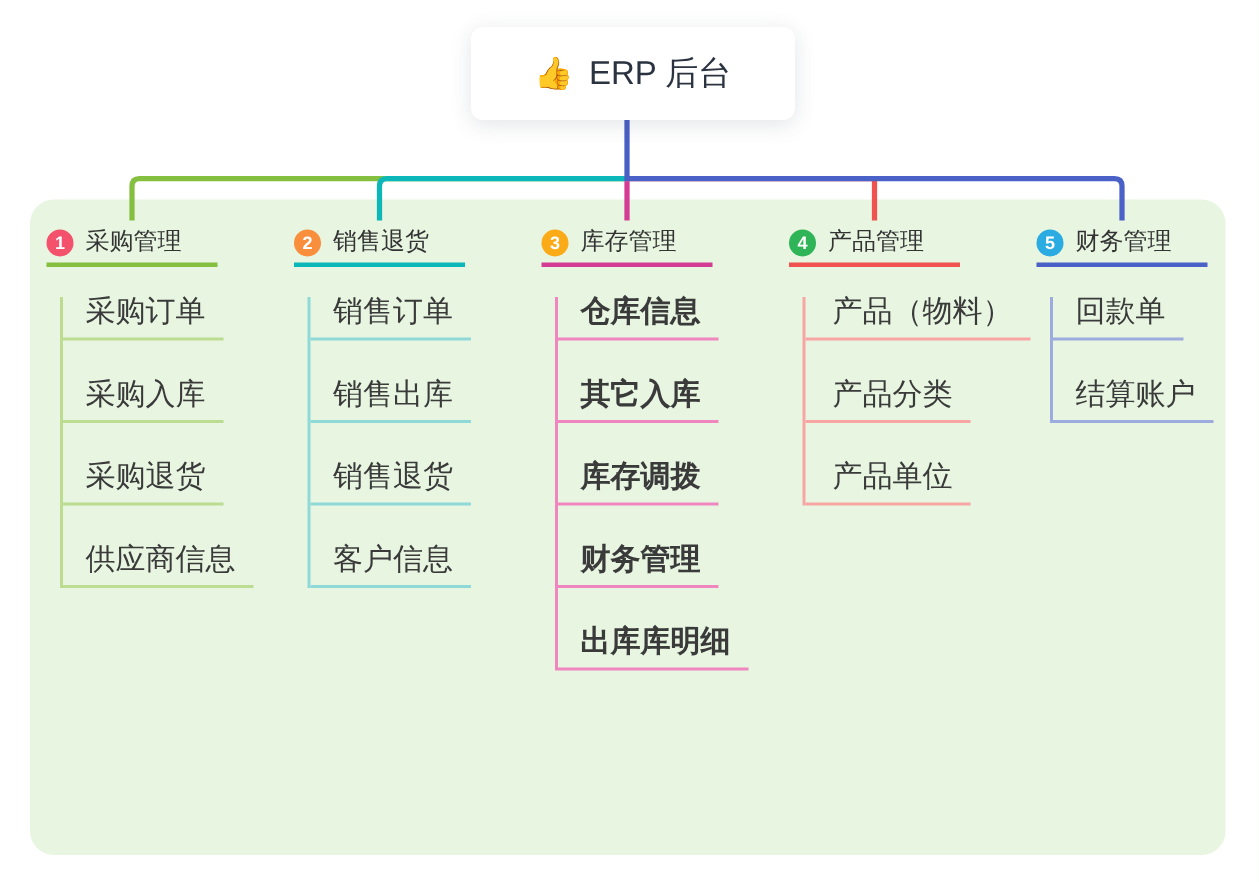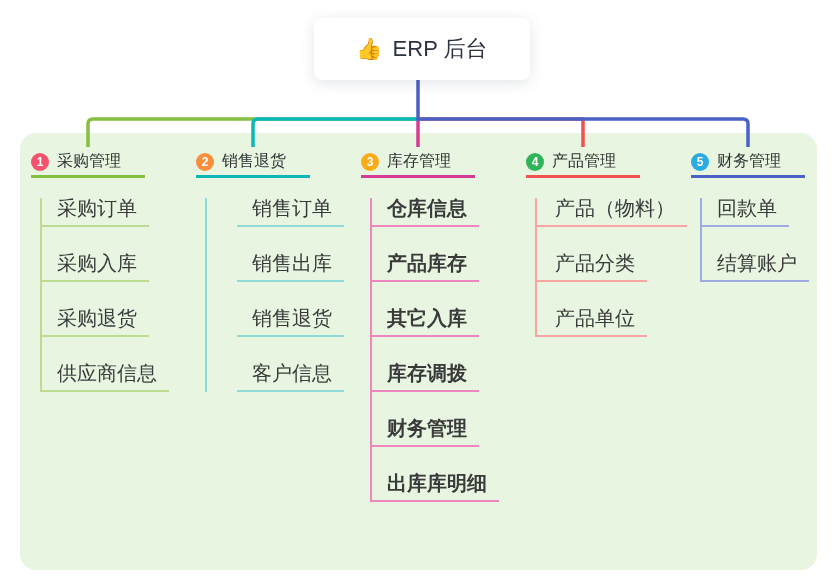--- a/index.html
+++ b/index.html
@@ -42,21 +42,21 @@
     padding:0 12px 7px 15px;cursor:pointer;white-space:nowrap;
   }
   .branch-children li:first-child{margin-top:20px;}
   .branch-children li + li{margin-top:26px;}
   
   .b1 .branch-header{border-bottom:3px solid #84bf40;}
   .b1 .branch-children{border-left:2px solid #bcdc92;}
   .b1 .branch-children li{border-bottom:2px solid #bcdc92;}
   .b1 .badge{background:#f4516c;}
   .b2 .branch-header{border-bottom:3px solid #0cb7ba;}
-  .b2 .branch-children{border-left:2px solid #8fd9d8;padding-left:30px;}
+  .b2 .branch-children{border-left:2px solid #8fd9d8;}
   .b2 .branch-children li{border-bottom:2px solid #8fd9d8;}
   .b2 .badge{background:#f98e3d;}
   .b3 .branch-header{border-bottom:3px solid #d43c94;}
   .b3 .branch-children{border-left:2px solid #ef86c0;font-weight:bold;}
   .b3 .branch-children li{border-bottom:2px solid #ef86c0;}
   .b3 .badge{background:#fbab18;}
   .b4 .branch-header{border-bottom:3px solid #f05250;}
   .b4 .branch-children{border-left:2px solid #f7a6a3;}
   .b4 .branch-children li{border-bottom:2px solid #f7a6a3;padding-left:18px;}
   .b4 .badge{background:#2fb457;}
@@ -113,21 +113,20 @@
     </ul>
   </div>
 
   <div class="branch b3 p3">
     <div class="branch-header">
       <span class="badge">3</span>
       <span class="branch-label">库存管理</span>
     </div>
     <ul class="branch-children">
       <li>仓库信息</li>
-      <li>产品库存</li>
       <li>其它入库</li>
       <li>库存调拨</li>
       <li>财务管理</li>
       <li>出库库明细</li>
     </ul>
   </div>
 
   <div class="branch b4 p4">
     <div class="branch-header">
       <span class="badge">4</span>

